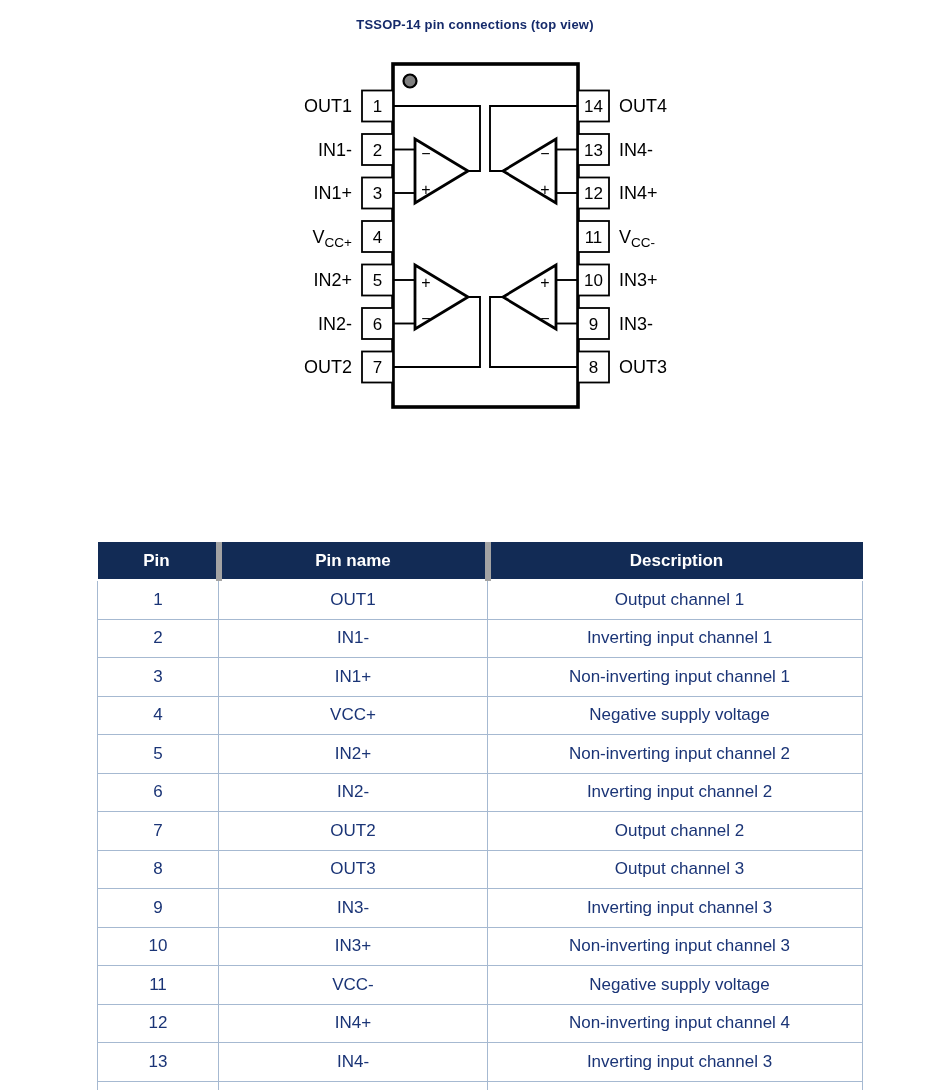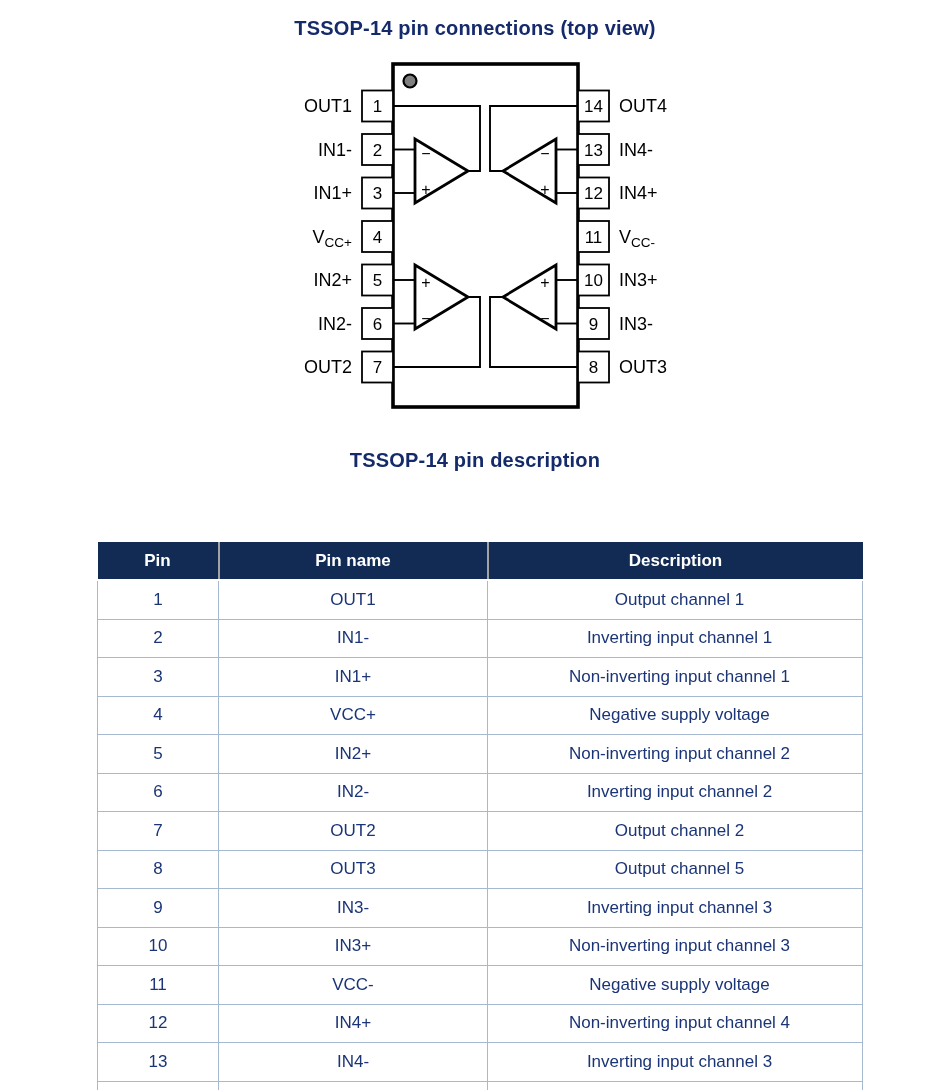--- a/index.html
+++ b/index.html
@@ -9,40 +9,40 @@
     --header-text:#ffffff;
     --border-color:#a6b9d1;
     --ink:#000000;
     --dot:#808080;
   }
   html,body{margin:0;padding:0;background:#ffffff;}
   body{font-family:"Liberation Sans", sans-serif;}
   .page{position:relative;width:950px;height:1090px;background:#ffffff;overflow:hidden;}
 
   .doc-title{position:absolute;left:0;width:950px;margin:0;text-align:center;
-    font-size:20px;font-weight:bold;color:var(--title-color);letter-spacing:0.2px;}
+    font-size:13px;font-weight:bold;color:var(--title-color);letter-spacing:0.2px;}
   #title-connections{top:17px;}
   #title-description{top:449px;}
 
   #pin-diagram{position:absolute;left:0;top:0;}
   #pin-diagram text{font-family:"Liberation Sans", sans-serif;fill:var(--ink);}
   .chip{fill:#ffffff;stroke:var(--ink);stroke-width:3.6px;}
   .pinbox{fill:#ffffff;stroke:var(--ink);stroke-width:1.8px;}
   .tri{fill:#ffffff;stroke:var(--ink);stroke-width:2.8px;stroke-linejoin:miter;}
   .wire{fill:none;stroke:var(--ink);stroke-width:1.9px;}
   .pinnum{font-size:17px;}
   .pinlabel{font-size:18px;}
   .pinsub{font-size:13.5px;}
   .ampsign{font-size:16px;text-anchor:middle;}
 
   #pin-table{position:absolute;left:97px;top:494px;width:765px;
     border-collapse:collapse;table-layout:fixed;margin-top:48px;}
   #pin-table th{background:var(--header-bg);color:var(--header-text);
     font-size:17px;font-weight:bold;height:37px;text-align:center;padding:0;
-    border:none;border-left:2px solid #a3a3a3;border-bottom:2px solid #ffffff;}
+    border:none;border-left:6px solid #a3a3a3;border-bottom:2px solid #ffffff;}
   #pin-table th:first-child{border-left:none;}
   #pin-table td{border:1px solid var(--border-color);color:var(--body-text);
     font-size:17px;height:37.5px;text-align:center;padding:0;vertical-align:middle;}
   #pin-table td.desc{text-align:center;padding-left:9px;}
   #pin-table tbody tr:last-child td{border-bottom:2px solid var(--border-color);}
 </style>
 </head>
 <body>
 
 <div class="page">
@@ -151,21 +151,20 @@
         <text x="426" y="195" class="ampsign">+</text>
         <text x="545" y="159" class="ampsign">−</text>
         <text x="545" y="195" class="ampsign">+</text>
         <text x="426" y="288" class="ampsign">+</text>
         <text x="426" y="324" class="ampsign">−</text>
         <text x="545" y="288" class="ampsign">+</text>
         <text x="545" y="324" class="ampsign">−</text>
       </g>
   </svg>
 
-  <h2 class="doc-title" id="title-description">TSSOP-14 pin description</h2>
 
   <table id="pin-table">
     <colgroup>
       <col style="width:121px">
         <col style="width:269px">
         <col style="width:375px">
     </colgroup>
     <thead>
       <tr>
         <th>Pin</th>
@@ -205,21 +204,21 @@
           <td class="desc">Inverting input channel 2</td>
         </tr>
         <tr>
           <td>7</td>
           <td>OUT2</td>
           <td class="desc">Output channel 2</td>
         </tr>
         <tr>
           <td>8</td>
           <td>OUT3</td>
-          <td class="desc">Output channel 5</td>
+          <td class="desc">Output channel 3</td>
         </tr>
         <tr>
           <td>9</td>
           <td>IN3-</td>
           <td class="desc">Inverting input channel 3</td>
         </tr>
         <tr>
           <td>10</td>
           <td>IN3+</td>
           <td class="desc">Non-inverting input channel 3</td>

